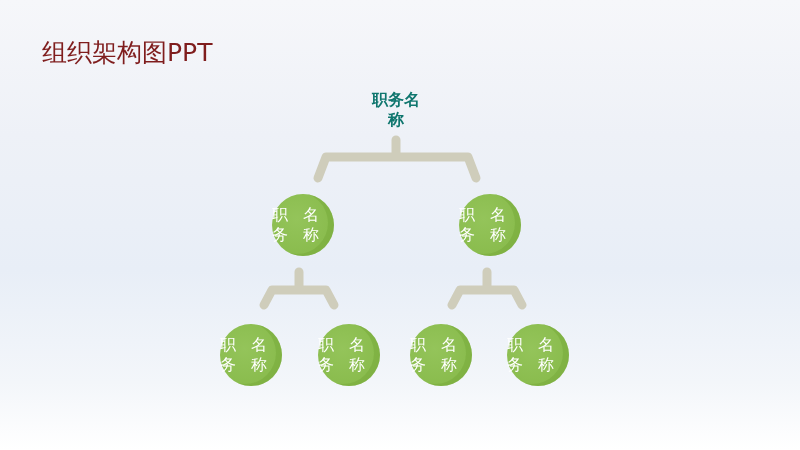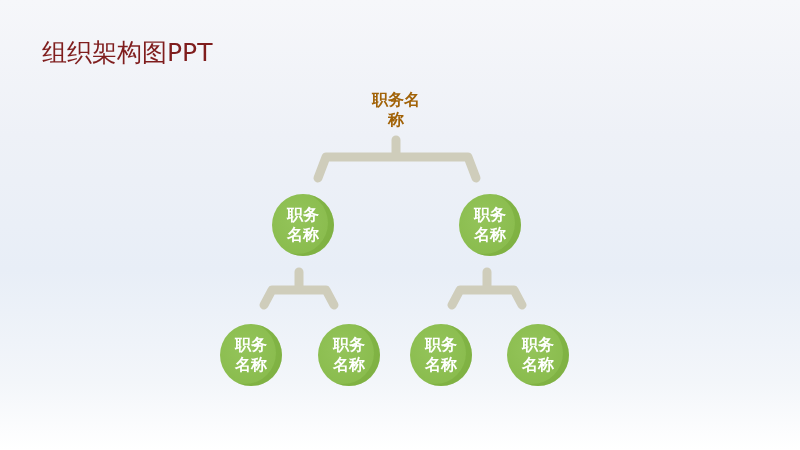--- a/index.html
+++ b/index.html
@@ -8,29 +8,29 @@
     background: linear-gradient(to bottom, #f6f7fa 0%, #eef1f7 30%, #e8eef7 60%, #f3f6fa 85%, #ffffff 100%);
     font-family: "DejaVu Sans", "Liberation Sans", sans-serif;
   }
   .title {
     position:absolute; left:42px; top:36px;
     font-size:25px; color:#7f1d1d; letter-spacing:0px;
     font-family: "DejaVu Sans", sans-serif;
   }
   .root-label {
     position:absolute; left:356px; top:90px; width:80px;
-    text-align:center; font-size:16px; font-weight:bold; line-height:20px; color:#a16207;
+    text-align:center; font-size:16px; font-weight:bold; line-height:20px; color:#0f766e;
   }
   svg.connectors { position:absolute; left:0; top:0; }
   .node {
     position:absolute; width:62px; height:62px; border-radius:50%;
     background: radial-gradient(circle at 40% 40%, #94c45a 0%, #8bbd4f 60%, #86b84b 100%);
     box-shadow: inset -6px -2px 0 rgba(110,160,50,0.35);
-    display:flex; flex-direction:column; align-items:center; justify-content:center;
-    color:#fff; font-size:16px; line-height:20px; font-weight:bold;
+    display:flex; flex-direction:row; align-items:center; justify-content:center;
+    color:#fff; font-size:16px; line-height:20px; font-weight:normal;
   }
   .node span { display:block; }
 </style>
 </head>
 <body>
 
 <div class="title">组织架构图PPT</div>
 
 <svg class="connectors" width="800" height="450">
   <g stroke="#cfcdbb" stroke-width="9" stroke-linecap="round" stroke-linejoin="round" fill="none">

